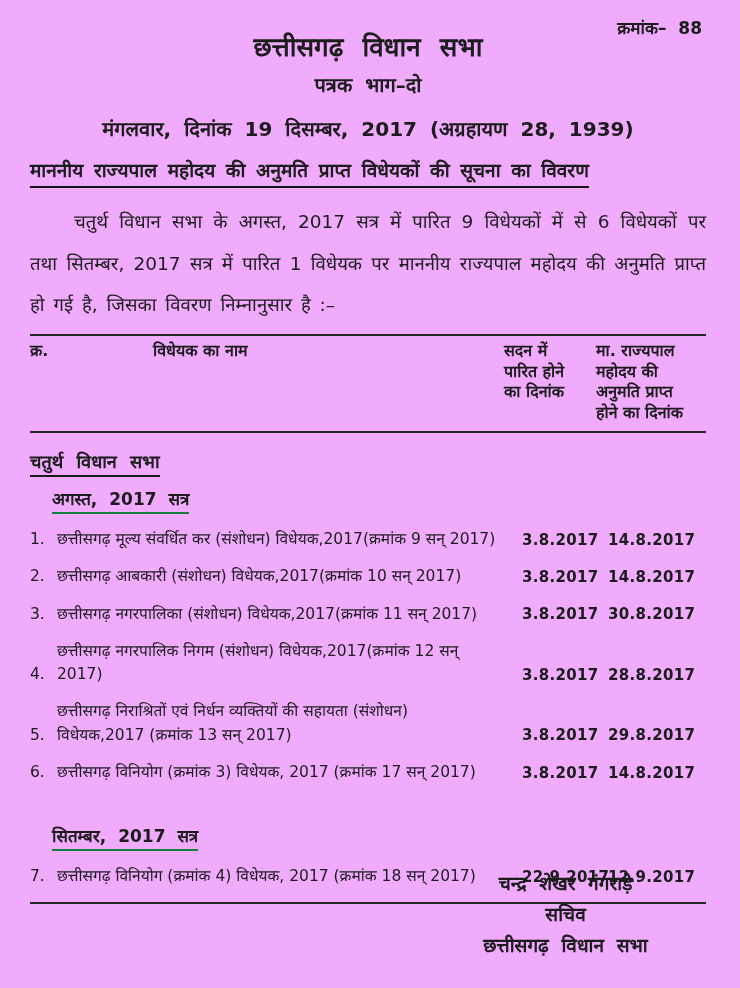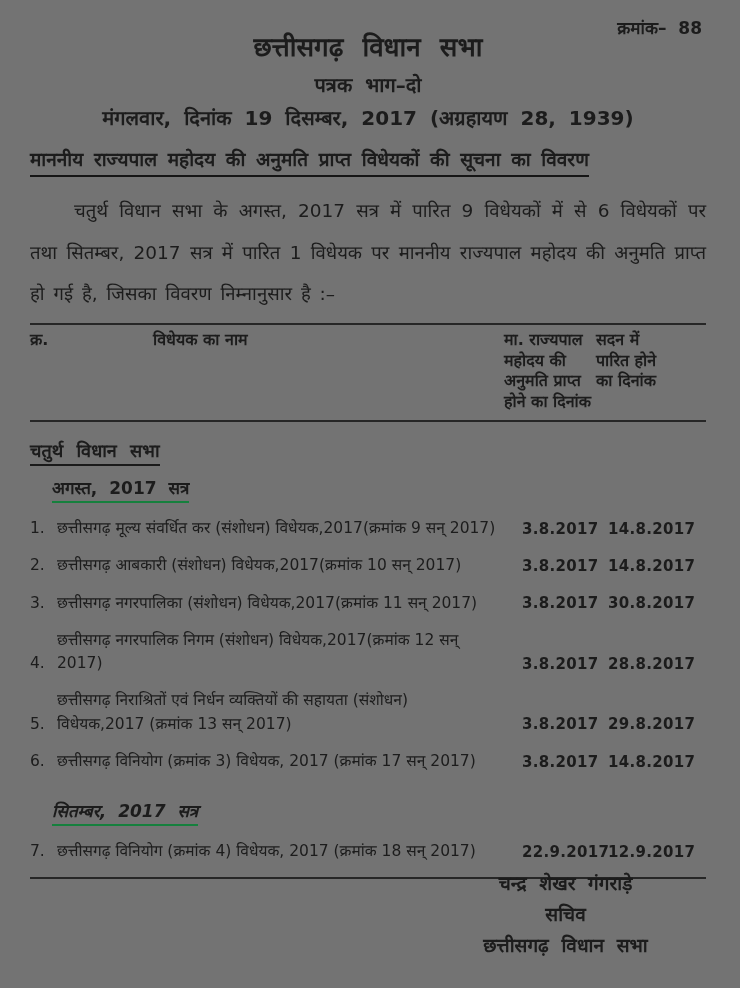--- a/index.html
+++ b/index.html
@@ -2,21 +2,21 @@
 <html lang="hi"><head>
 <meta charset="utf-8">
 <style>
   * { margin: 0; padding: 0; box-sizing: border-box; }
   html, body { background: #ffffff; }
   .page {
     position: relative;
     width: 740px;
     height: 988px;
     margin: 0 auto;
-    background: #737373;
+    background: #f0abfc;
     color: #1c1c1c;
     font-family: "DejaVu Sans", "Liberation Sans", sans-serif;
     padding: 16px 34px 0 30px;
     overflow: hidden;
   }
   .serial-no {
     position: absolute;
     top: 16px;
     right: 38px;
     font-size: 17px;
@@ -35,21 +35,21 @@
     font-size: 20px;
     font-weight: 700;
     word-spacing: 6px;
     margin-top: 7px;
   }
   .date-line {
     text-align: center;
     font-size: 20px;
     font-weight: 700;
     word-spacing: 6px;
-    margin-top: 6px;
+    margin-top: 17px;
   }
   .main-heading-wrap { text-align: left; margin-top: 15px; }
   .main-heading {
     display: inline-block;
     font-size: 19px;
     font-weight: 800;
     word-spacing: 4px;
     border-bottom: 2px solid #151515;
     padding-bottom: 3px;
   }
@@ -80,21 +80,21 @@
   .assembly-heading-wrap { text-align: left; margin-top: 16px; }
   .assembly-heading {
     display: inline-block;
     font-size: 18px;
     font-weight: 700;
     word-spacing: 7px;
     border-bottom: 2px solid #1a1a1a;
     padding-bottom: 2px;
   }
   .session-heading-wrap { margin: 10px 0 14px 22px; }
-  .session-heading-wrap.second { margin-top: 26px; font-style: italic; }
+  .session-heading-wrap.second { margin-top: 40px; }
   .session-heading {
     display: inline-block;
     font-size: 17px;
     font-weight: 700;
     word-spacing: 6px;
     border-bottom: 2px solid #15803d;
     padding-bottom: 2px;
   }
   .trow {
     display: grid;
@@ -142,27 +142,27 @@
     <span class="main-heading">माननीय राज्यपाल महोदय की अनुमति प्राप्त विधेयकों की सूचना का विवरण</span>
   </div>
 
   <p class="intro">चतुर्थ विधान सभा के अगस्त, 2017 सत्र में पारित 9 विधेयकों में से 6 विधेयकों पर तथा सितम्बर, 2017 सत्र में पारित 1 विधेयक पर माननीय राज्यपाल महोदय की अनुमति प्राप्त हो गई है, जिसका विवरण निम्नानुसार है :–</p>
 
   <div class="rule rule-top"></div>
 
   <div class="thead">
     <div>क्र.</div>
     <div class="h-name">विधेयक का नाम</div>
+    <div class="pre">सदन में
+पारित होने
+का दिनांक</div>
     <div class="pre">मा. राज्यपाल
 महोदय की
 अनुमति प्राप्त
 होने का दिनांक</div>
-    <div class="pre">सदन में
-पारित होने
-का दिनांक</div>
   </div>
 
   <div class="rule"></div>
 
   <div class="assembly-heading-wrap">
     <span class="assembly-heading">चतुर्थ विधान सभा</span>
   </div>
 
   <div class="session-heading-wrap">
     <span class="session-heading">अगस्त, 2017 सत्र</span>

